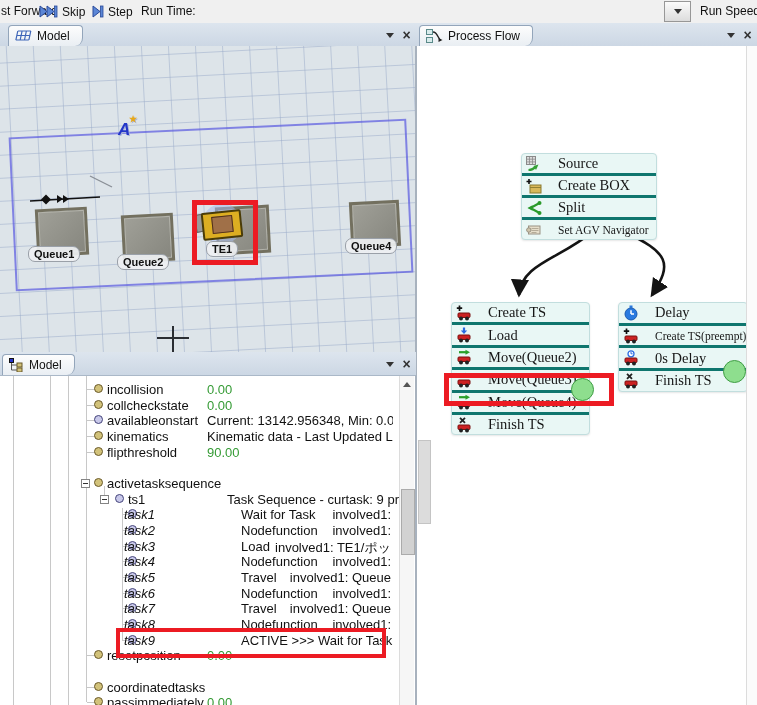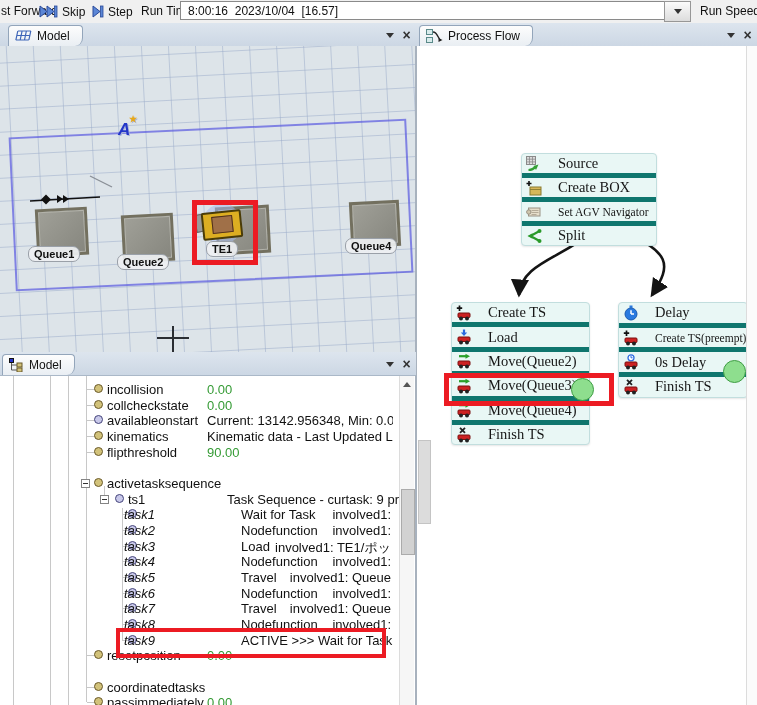--- a/index.html
+++ b/index.html
@@ -81,21 +81,21 @@
   #tree-scroll-up{position:absolute;left:1px;top:2px;width:12px;height:13px;display:flex;align-items:center;justify-content:center;}
   .tri-up{width:0;height:0;border-left:4px solid transparent;border-right:4px solid transparent;border-bottom:5px solid #555;}
   #tree-scroll-thumb{position:absolute;left:1px;top:113px;width:12px;height:64px;background:#d2d2d2;border:1px solid #ababab;}
   
   #flowpanel{position:absolute;left:416px;top:46px;width:341px;height:659px;background:#fff;overflow:hidden;
              border-left:1px solid #a8b2be;}
   .fblock{position:absolute;background:#e9f7f5;border:1px solid #c2dede;border-radius:4px;
           box-shadow:0 1px 2px rgba(0,0,0,.10);}
   .frow{display:flex;align-items:center;gap:16px;padding:0 4px;height:19px;font-family:Liberation Serif, serif;}
   #block2 .frow{height:19.4px;} #block3 .frow{height:19.7px;}
-  .frow + .frow{border-top:5px solid #0f766e;}
+  .frow + .frow{border-top:3px solid #0f766e;}
   .flabel{font-size:14.5px;color:#161616;white-space:nowrap;}
   .flabel.sm{font-size:11.5px;}
   .ficon{flex:0 0 auto;}
   .token{position:absolute;width:21px;height:21px;border-radius:50%;background:#8ede8e;border:1.5px solid #3f9d44;z-index:30;}
   #flow-left-thumb{position:absolute;left:1px;top:394px;width:11px;height:82px;background:#dcdcdc;border:1px solid #c4c4c4;}
   #flow-right-line{position:absolute;left:329px;top:0;width:11px;height:659px;border-left:1px solid #dcdcdc;background:#fbfbfb;}
   svg{display:block;}
 </style>
 </head>
 <body>
@@ -113,21 +113,20 @@
       <span>Skip</span>
     </div>
     <div class="tb-btn" style="left:92px">
       <svg width="12" height="13" viewBox="0 0 12 13">
         <polygon points="1,1 8,6.5 1,12" fill="#5b86d6" stroke="#2a4a9a" stroke-width="1"></polygon>
         <rect x="8.5" y="1" width="2.5" height="11" fill="#5b86d6" stroke="#2a4a9a" stroke-width="0.8"></rect>
       </svg>
       <span>Step</span>
     </div>
     <span class="tb-label" style="left:141px">Run Time:</span>
-    <input id="runtime-input" readonly="" value="8:00:16  2023/10/04  [16.57]" style="">
     <div id="runtime-dd">
       <span class="tri-down"></span>
     </div>
     <span class="tb-label" style="left:700px">Run Speed:</span>
   </div>
 
   <div class="tabstrip" style="left:0;top:23px;width:416px;">
     <div class="tab" style="left:8px">
       <svg width="17" height="12" viewBox="0 0 17 12">
         <g stroke="#3f66b8" stroke-width="1.2" fill="none" transform="skewX(-12) translate(2,0)">
@@ -365,36 +364,36 @@
       </div>
       <div class="frow">
         <svg class="ficon" width="16" height="16" viewBox="0 0 16 16">
           <path d="M3 1 V6 M0.5 3.5 H5.5" stroke="#111" stroke-width="1.6"></path>
           <rect x="4" y="7" width="11" height="8" fill="#d8b85a" stroke="#8a7a30"></rect>
           <path d="M4 9.5 H15" stroke="#8a7a30" stroke-width="0.9"></path>
         </svg>
         <span class="flabel">Create BOX</span>
       </div>
       <div class="frow">
+        <svg class="ficon" width="16" height="16" viewBox="0 0 16 16">
+          <path d="M13.5 3 L4.5 8 L13.5 13" fill="none" stroke="#2a9a2a" stroke-width="2.2"></path>
+          <circle cx="13.5" cy="3" r="2" fill="#2a9a2a"></circle>
+          <circle cx="13.5" cy="13" r="2" fill="#2a9a2a"></circle>
+          <polygon points="1.5,8 6.5,5.2 6.5,10.8" fill="#2a9a2a"></polygon>
+        </svg>
+        <span class="flabel">Split</span>
+      </div>
+      <div class="frow">
         <svg class="ficon" width="16" height="14" viewBox="0 0 16 14">
           <rect x="2.5" y="3" width="11.5" height="8" fill="#e6decb" stroke="#9a9284"></rect>
           <circle cx="2.8" cy="7" r="2.2" fill="#cfc6ad" stroke="#9a9284"></circle>
           <path d="M5.5 5.5 H12.5 M5.5 7.5 H12.5 M5.5 9.5 H10.5" stroke="#a89e8a" stroke-width="0.8"></path>
         </svg>
         <span class="flabel sm">Set AGV Navigator</span>
       </div>
-      <div class="frow">
-        <svg class="ficon" width="16" height="16" viewBox="0 0 16 16">
-          <path d="M13.5 3 L4.5 8 L13.5 13" fill="none" stroke="#2a9a2a" stroke-width="2.2"></path>
-          <circle cx="13.5" cy="3" r="2" fill="#2a9a2a"></circle>
-          <circle cx="13.5" cy="13" r="2" fill="#2a9a2a"></circle>
-          <polygon points="1.5,8 6.5,5.2 6.5,10.8" fill="#2a9a2a"></polygon>
-        </svg>
-        <span class="flabel">Split</span>
-      </div>
     </div>
 
     <div class="fblock" id="block2" style="left:34px;top:256px;width:137px">
       <div class="frow">
         <svg class="ficon" width="16" height="16" viewBox="0 0 16 16">
           <path d="M3.5 0.5 V6 M0.8 3.2 H6.2" stroke="#111" stroke-width="1.7"></path>
           <rect x="2" y="8" width="12" height="4.5" rx="1" fill="#cc2222" stroke="#7a1010"></rect>
           <circle cx="5" cy="13.6" r="2" fill="#222"></circle>
             <circle cx="11" cy="13.6" r="2" fill="#222"></circle>
         </svg>

